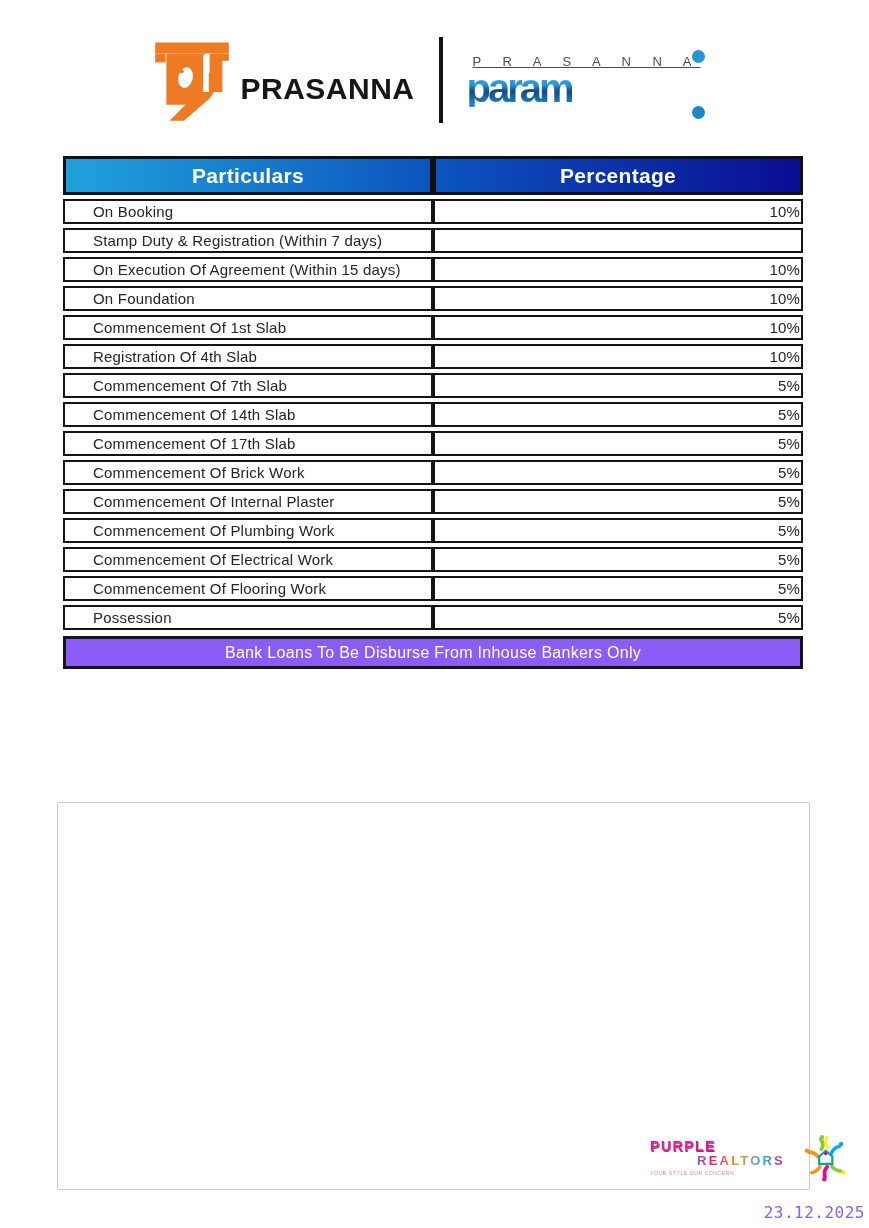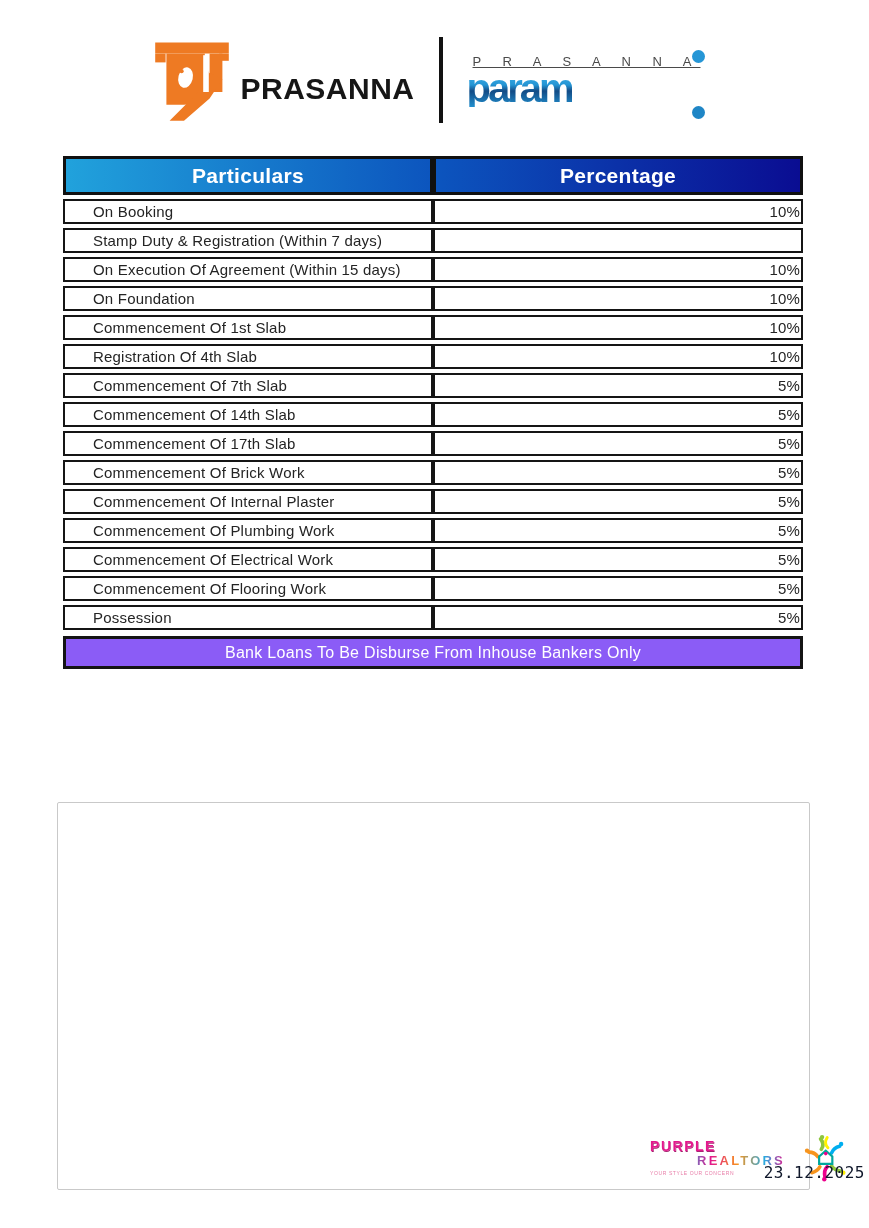--- a/index.html
+++ b/index.html
@@ -87,23 +87,23 @@
   }
   .purple-sub {
     font-size: 13px; font-weight: bold; letter-spacing: 2.2px; line-height: 1.3;
     background: linear-gradient(90deg, #e3188d 0%, #2aa9e0 25%, #e3188d 45%, #f7941d 65%, #2aa9e0 85%, #e3188d 100%);
     -webkit-background-clip: text; background-clip: text; color: transparent; padding-left: 47px;
   }
   .purple-tagline { font-size: 5px; letter-spacing: 0.6px; color: #e87da8; line-height: 1.4; }
   .purple-star-icon svg { display: block; }
 
   .date-stamp {
-    position: absolute; right: 4px; top: 1163px;
+    position: absolute; right: 4px; top: 1203px;
     font-family: "DejaVu Sans Mono", monospace;
-    font-size: 16px; letter-spacing: 0.5px; color: #0f172a;
+    font-size: 16px; letter-spacing: 0.5px; color: #8b5cf6;
   }
 </style>
 </head>
 <body>
 
 <div class="logo-row">
   <div class="prasanna-logo">
     <span>
       <svg width="82" height="88" viewBox="0 0 100 110">
         <g fill="#ee7a23">

